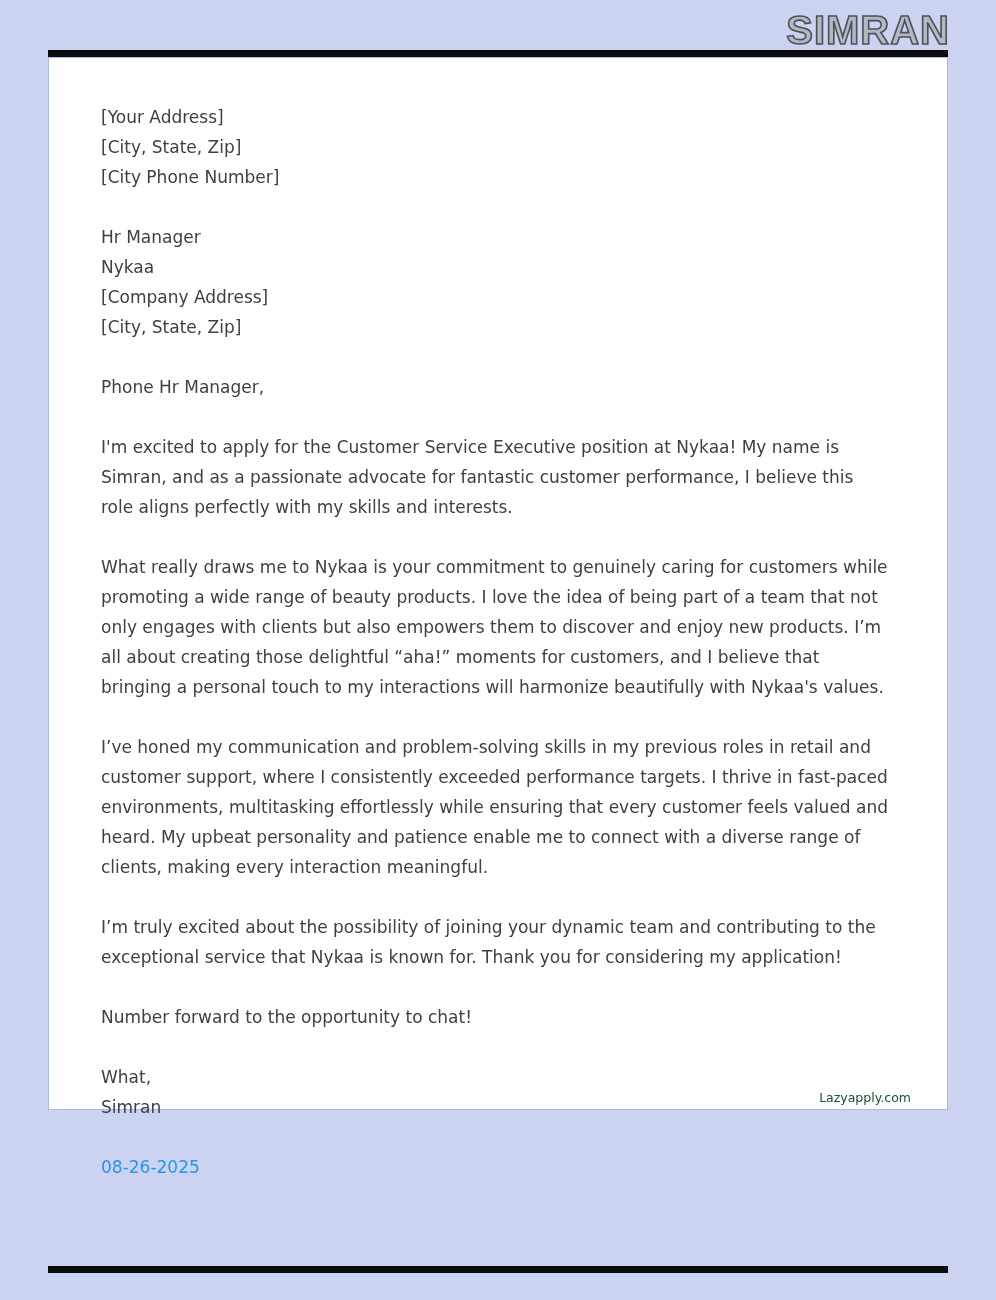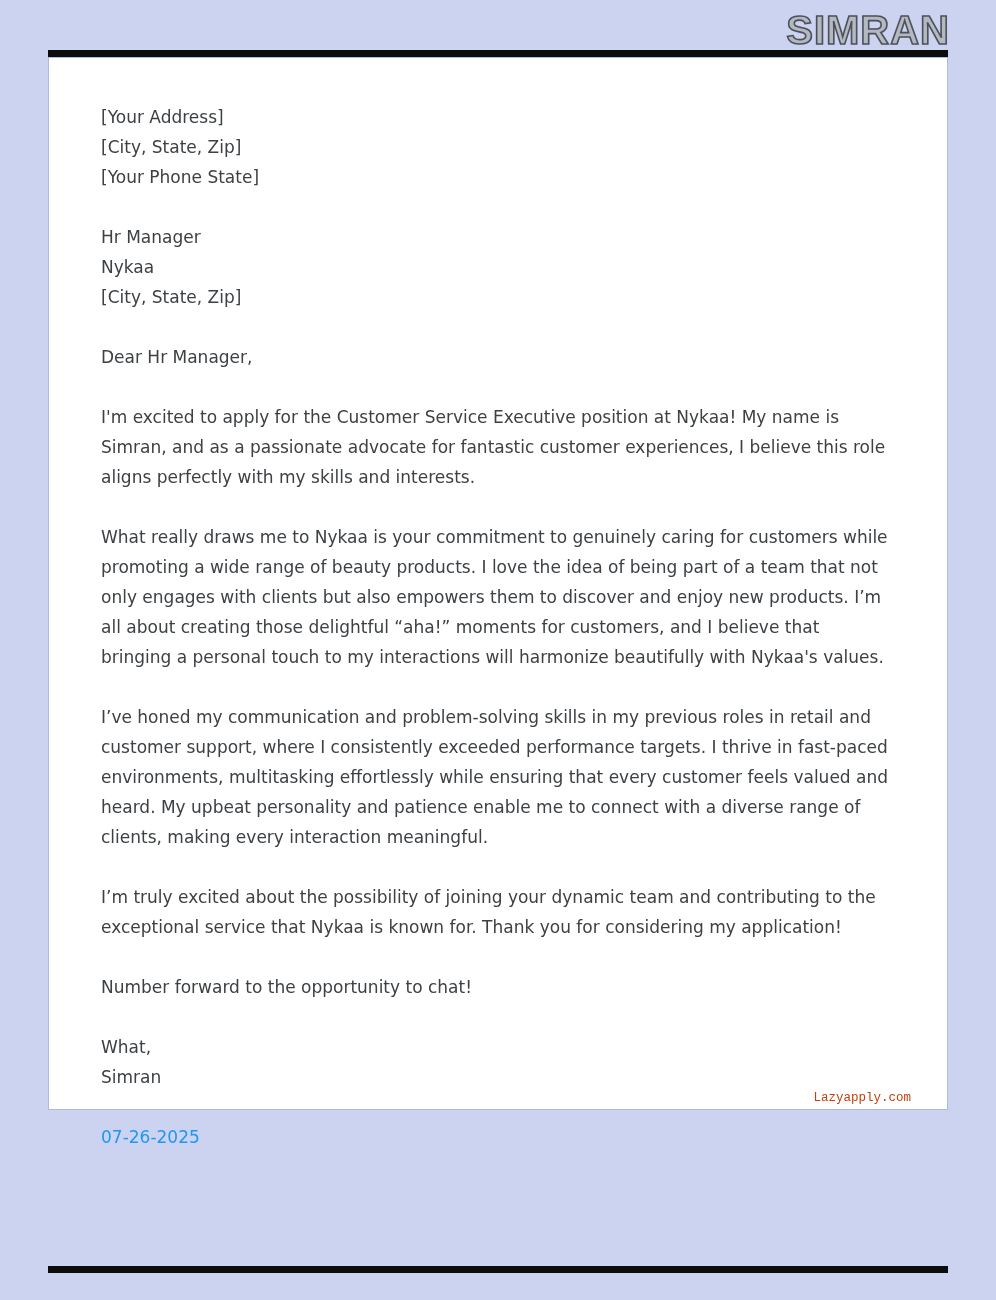--- a/index.html
+++ b/index.html
@@ -58,54 +58,54 @@
   .block p { margin: 0; }
   .date-line {
     margin-top: 10px;
     color: #2196f3;
   }
   .footer-credit {
     position: absolute;
     right: 36px;
     bottom: 4px;
     font-size: 12.5px;
-    color: #c2410c;
-    font-family: Liberation Mono, monospace;
+    color: #14532d;
   }
 </style>
 </head>
 <body>
 
 <div class="canvas">
 
   <div class="brand">SIMRAN</div>
 
   <div class="bar top"></div>
 
   <div class="page">
     <div class="content">
 
       <div class="block">
         <p>[Your Address]</p>
         <p>[City, State, Zip]</p>
-        <p>[Your Phone State]</p>
+        <p>[City Phone Number]</p>
       </div>
 
       <div class="block">
         <p>Hr Manager</p>
         <p>Nykaa</p>
+        <p>[Company Address]</p>
         <p>[City, State, Zip]</p>
       </div>
 
       <div class="block">
-        <p>Dear Hr Manager,</p>
+        <p>Phone Hr Manager,</p>
       </div>
 
       <div class="block">
-        <p>I'm excited to apply for the Customer Service Executive position at Nykaa! My name is Simran, and as a passionate advocate for fantastic customer experiences, I believe this role aligns perfectly with my skills and interests.</p>
+        <p>I'm excited to apply for the Customer Service Executive position at Nykaa! My name is Simran, and as a passionate advocate for fantastic customer performance, I believe this role aligns perfectly with my skills and interests.</p>
       </div>
 
       <div class="block">
         <p>What really draws me to Nykaa is your commitment to genuinely caring for customers while promoting a wide range of beauty products. I love the idea of being part of a team that not only engages with clients but also empowers them to discover and enjoy new products. I’m all about creating those delightful “aha!” moments for customers, and I believe that bringing a personal touch to my interactions will harmonize beautifully with Nykaa's values.</p>
       </div>
 
       <div class="block">
         <p>I’ve honed my communication and problem-solving skills in my previous roles in retail and customer support, where I consistently exceeded performance targets. I thrive in fast-paced environments, multitasking effortlessly while ensuring that every customer feels valued and heard. My upbeat personality and patience enable me to connect with a diverse range of clients, making every interaction meaningful.</p>
       </div>
 
@@ -115,21 +115,21 @@
 
       <div class="block">
         <p>Number forward to the opportunity to chat!</p>
       </div>
 
       <div class="block">
         <p>What,</p>
         <p>Simran</p>
       </div>
 
-      <p class="date-line">07-26-2025</p>
+      <p class="date-line">08-26-2025</p>
 
     </div>
 
     <div class="footer-credit">Lazyapply.com</div>
   </div>
 
   <div class="bar bottom"></div>
 
 </div>
 

